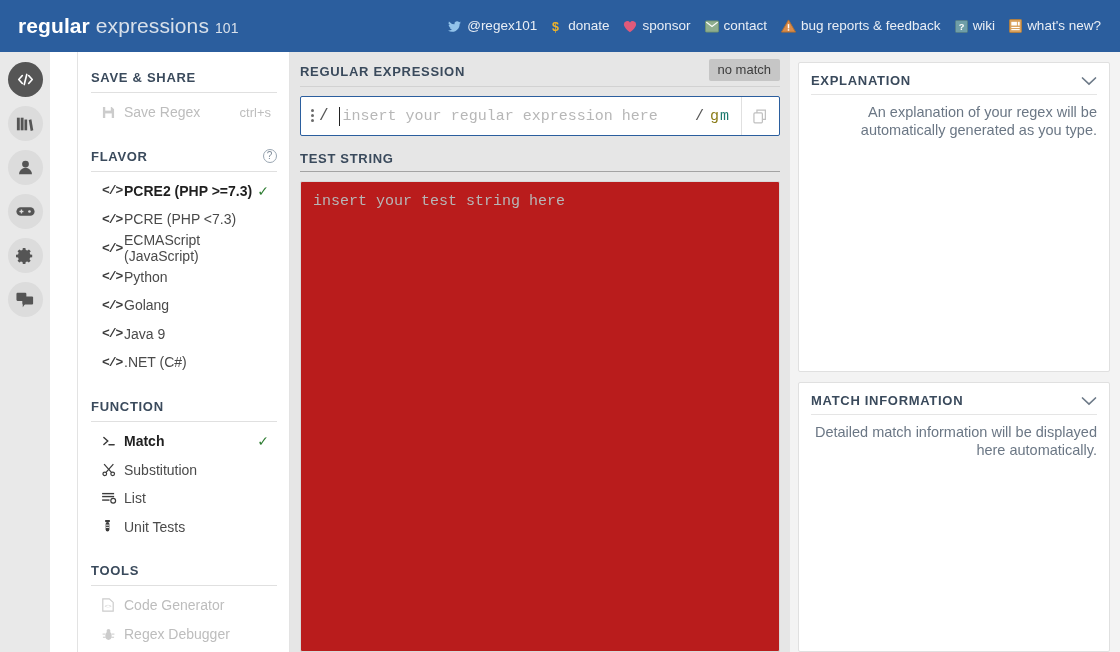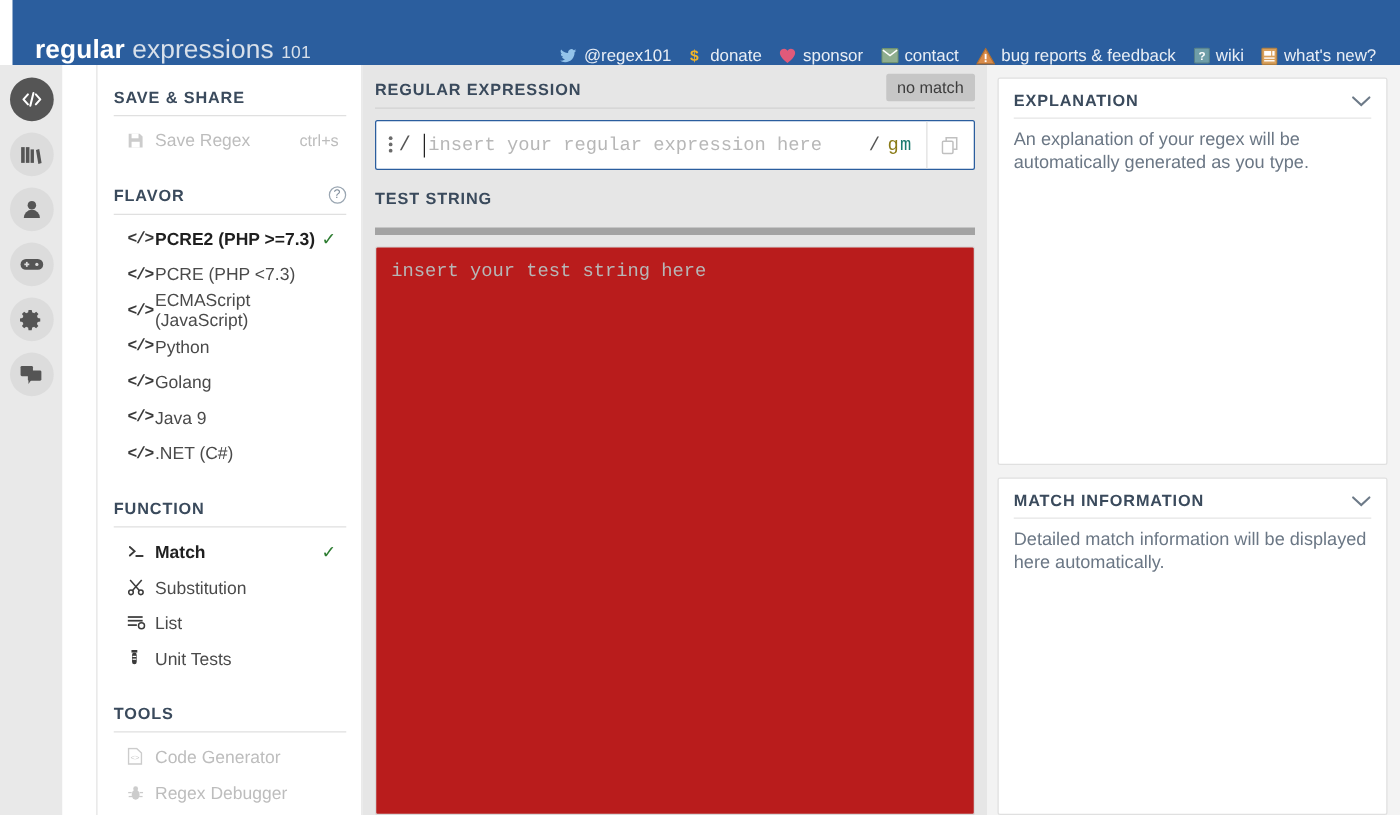--- a/index.html
+++ b/index.html
@@ -8,25 +8,24 @@
     font-family: "Liberation Sans", sans-serif;
     background: #ffffff;
     overflow: hidden;
   }
 
   
   .header {
     height: 52px;
     background: #2b5e9e;
     display: flex;
-    align-items: flex-end;
+    align-items: center;
     justify-content: space-between;
     padding: 0 12px 0 18px;
     position: relative;
-    margin-left: 10px;
   }
   .brand {
     font-size: 21px;
     color: #ffffff;
     letter-spacing: .1px;
     white-space: nowrap;
   }
   .brand .b-regular { font-weight: bold; color: #ffffff; }
   .brand .b-expr    { font-weight: normal; color: #d8e0ea; }
   .brand .b-101     { font-size: 14px; color: #d8e0ea; font-weight: normal; }
@@ -228,22 +227,22 @@
   .rb-copy {
     width: 38px;
     border-left: 1px solid #e0e0e0;
     display: flex; align-items: center; justify-content: center;
     cursor: pointer;
     color: #c0c0c0;
   }
 
   .ts-head {
     margin-top: 13px;
-    border-bottom: 6px solid #a3a3a3;
-    padding-bottom: 16px;
+    border-bottom: 1px solid #a3a3a3;
+    padding-bottom: 5px;
   }
   .test-box {
     margin-top: 9px;
     background: #b91c1c;
     border: 1px solid #d9d9d9;
     border-radius: 2px;
     flex: 1 1 auto;
     padding: 11px 12px;
     font-family: "Liberation Mono", monospace;
     font-size: 15px;
@@ -253,20 +252,21 @@
 
   
   .right {
     width: 330px;
     flex: 0 0 330px;
     background: #f3f3f3;
     padding: 10px 10px 0 8px;
     display: flex;
     flex-direction: column;
     gap: 10px;
+    text-align: right;
   }
   .card {
     background: #ffffff;
     border: 1px solid #e0e0e0;
     border-radius: 2px;
     padding: 10px 12px 12px 12px;
   }
   .card-head {
     display: flex; align-items: center; justify-content: space-between;
     border-bottom: 1px solid #e5e5e5;

